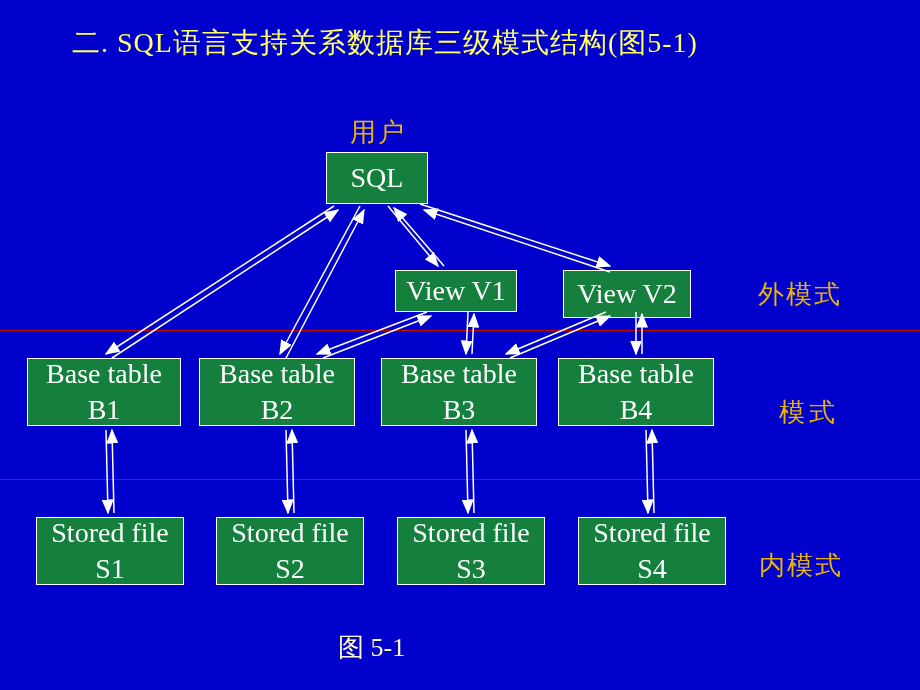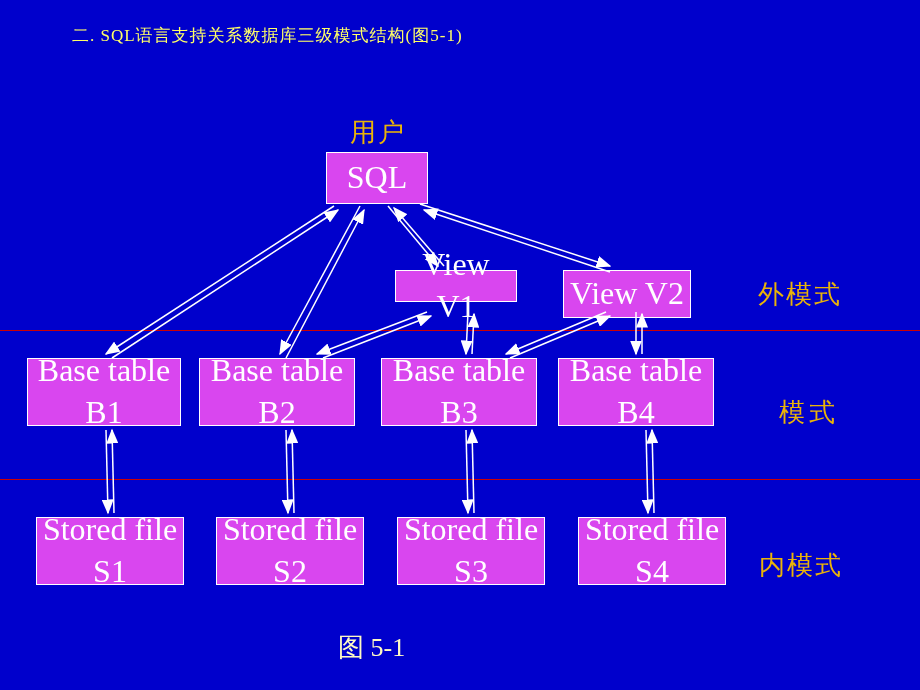--- a/index.html
+++ b/index.html
@@ -8,41 +8,41 @@
       height: 690px;
       background: #0000CC;
       position: relative;
       font-family: "SimSun", "宋体", serif;
       overflow: hidden;
     }
     .title {
       position: absolute;
       top: 24px;
       left: 72px;
-      font-size: 17px;
+      font-size: 28px;
       color: #FFFF66;
       letter-spacing: 1px;
     }
     .label {
       position: absolute;
       color: #eab308;
       font-size: 26px;
       letter-spacing: 2px;
     }
     .caption {
       position: absolute;
       color: #fef9c3;
       font-size: 26px;
     }
     .box {
       position: absolute;
-      background: #d946ef;
+      background: #15803d;
       border: 1px solid #FFFFFF;
       color: #FFFFFF;
-      font-size: 32px;
+      font-size: 28px;
       font-family: "Times New Roman", serif;
       display: flex;
       flex-direction: column;
       align-items: center;
       justify-content: center;
       text-align: center;
       line-height: 1.3;
       padding: 4px;
     }
     .hr-line {
@@ -72,21 +72,21 @@
 <div class="label" style="top:548px; left:759px;">内模式</div>
 <div class="caption" style="top:630px; left:338px;">图 5-1</div>
 
 <div class="hr-line" style="top:330px;"></div>
 <div class="hr-line" style="top:479px;"></div>
 
 <div class="box" style="top:152px; left:326px; width:102px; height:52px;">
   <span>SQL</span>
 </div>
 
-<div class="box" style="top:270px; left:395px; width:122px; height:32px;">
+<div class="box" style="top:270px; left:395px; width:122px; height:42px;">
   <span>View  V1</span>
 </div>
 <div class="box" style="top:270px; left:563px; width:128px; height:48px;">
   <span>View  V2</span>
 </div>
 
 <div class="box" style="top:358px; left:27px; width:154px; height:68px;">
   <span>Base   table</span>
   <span>B1</span>
 </div>

